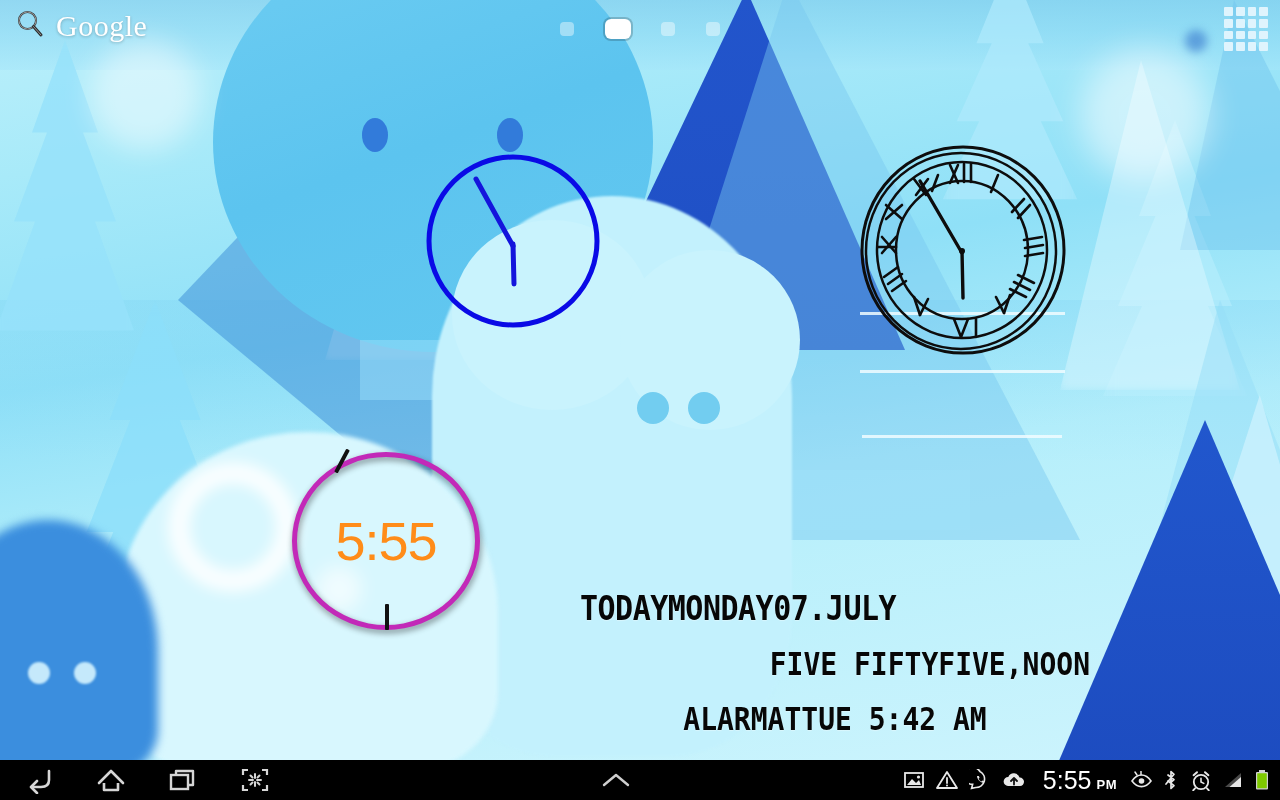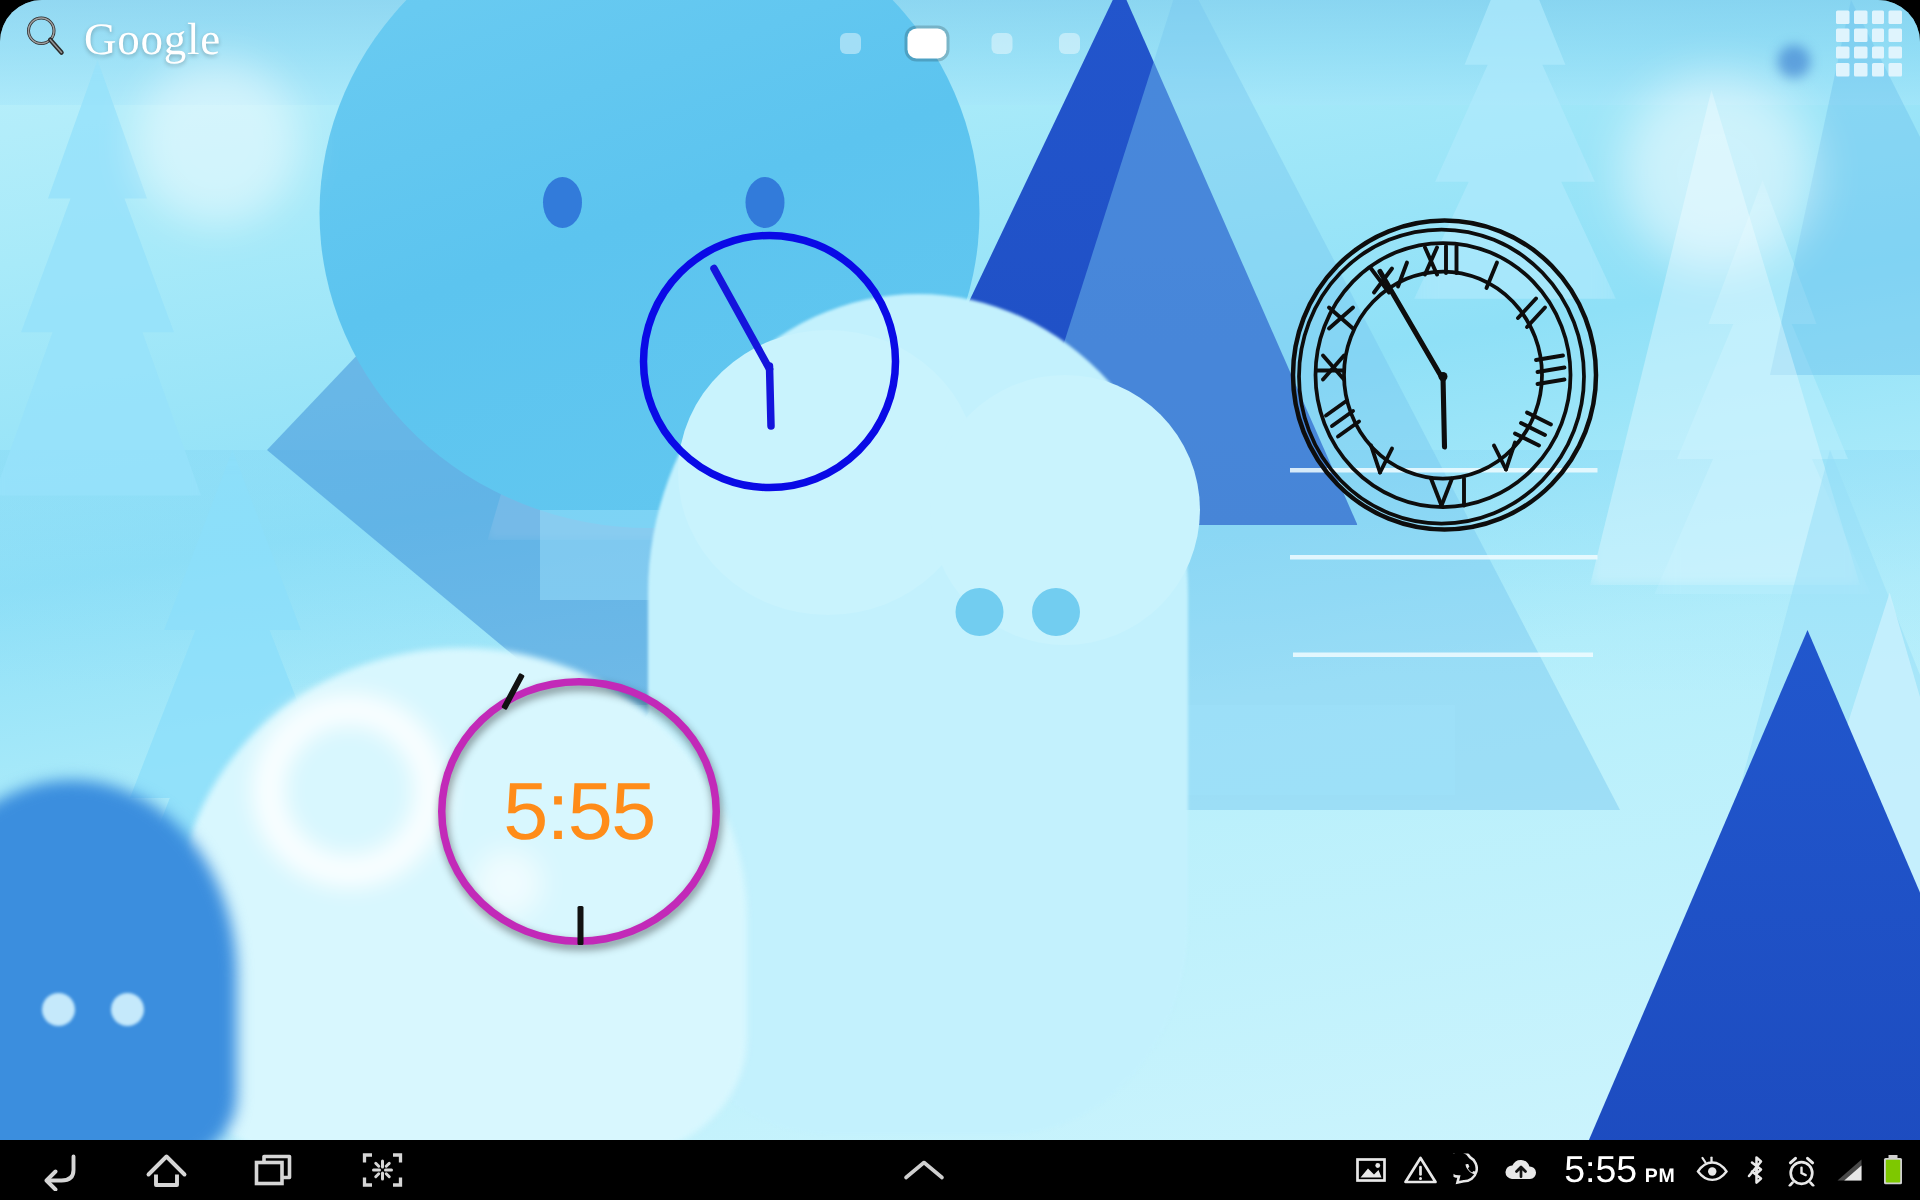--- a/index.html
+++ b/index.html
@@ -1,21 +1,21 @@
 <!DOCTYPE html>
 <html><head>
 <meta charset="utf-8">
 <style>
   * { margin:0; padding:0; box-sizing:border-box; }
   html, body {
     width:1280px; height:800px; overflow:hidden;
     font-family:"Liberation Sans", sans-serif;
     background:#000;
   }
-  #screen { position:relative; width:1280px; height:800px; overflow:hidden;border-radius:28px; }
+  #screen { position:relative; width:1280px; height:800px; overflow:hidden; }
 
   
   #wallpaper {
     position:absolute; left:0; top:0; width:1280px; height:760px;
     overflow:hidden;
     background:linear-gradient(170deg,#bdf0fb 0%,#a8eaf9 18%,#8fe0f7 40%,#b6effb 62%,#cdf4fd 100%);
   }
   .wp { position:absolute; }
 
   
@@ -450,20 +450,25 @@
     </svg>
   </div>
 
   <div id="clock-digital">
     <div class="dring"></div>
     <div class="tick t11"></div>
     <div class="tick t6"></div>
     <div class="dtext">5:55</div>
   </div>
 
+  <div id="text-clock">
+    <div class="line l-date">TODAYMONDAY07.JULY</div>
+    <div class="line l-time">FIVE FIFTYFIVE,NOON</div>
+    <div class="line l-alarm">ALARMATTUE 5:42 AM</div>
+  </div>
 
   <div id="navbar">
 
     <div id="nav-left">
       <div class="navbtn">
         <svg width="32" height="28" viewBox="0 0 32 28">
           <path d="M26 5 L26 14 Q26 21 18 21 L9 21" fill="none" stroke="#d6d6d6" stroke-width="2.6" stroke-linecap="round"></path>
           <path d="M14 15 L8 21 L14 27" fill="none" stroke="#d6d6d6" stroke-width="2.6" stroke-linecap="round" stroke-linejoin="round"></path>
         </svg>
       </div>

